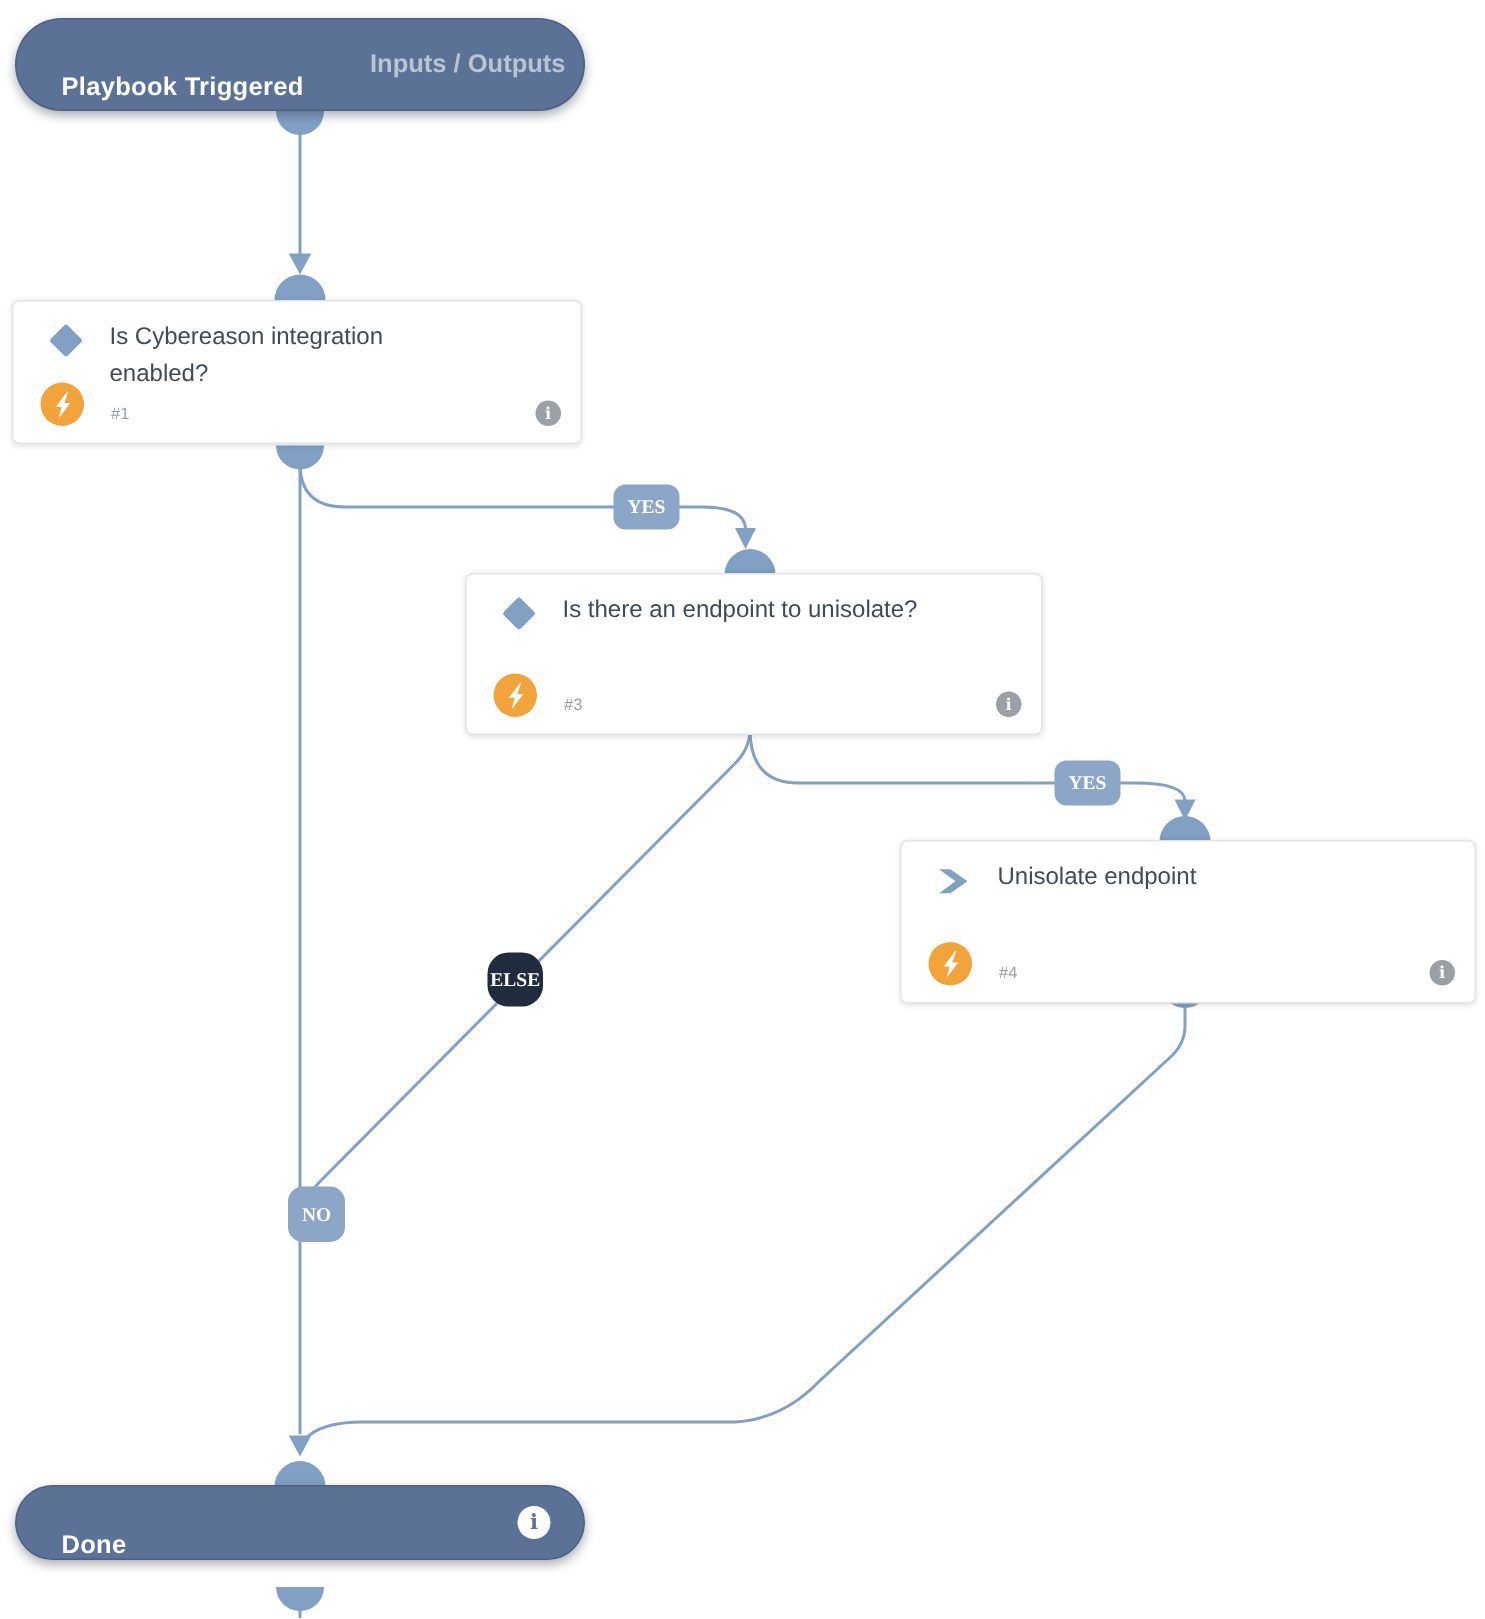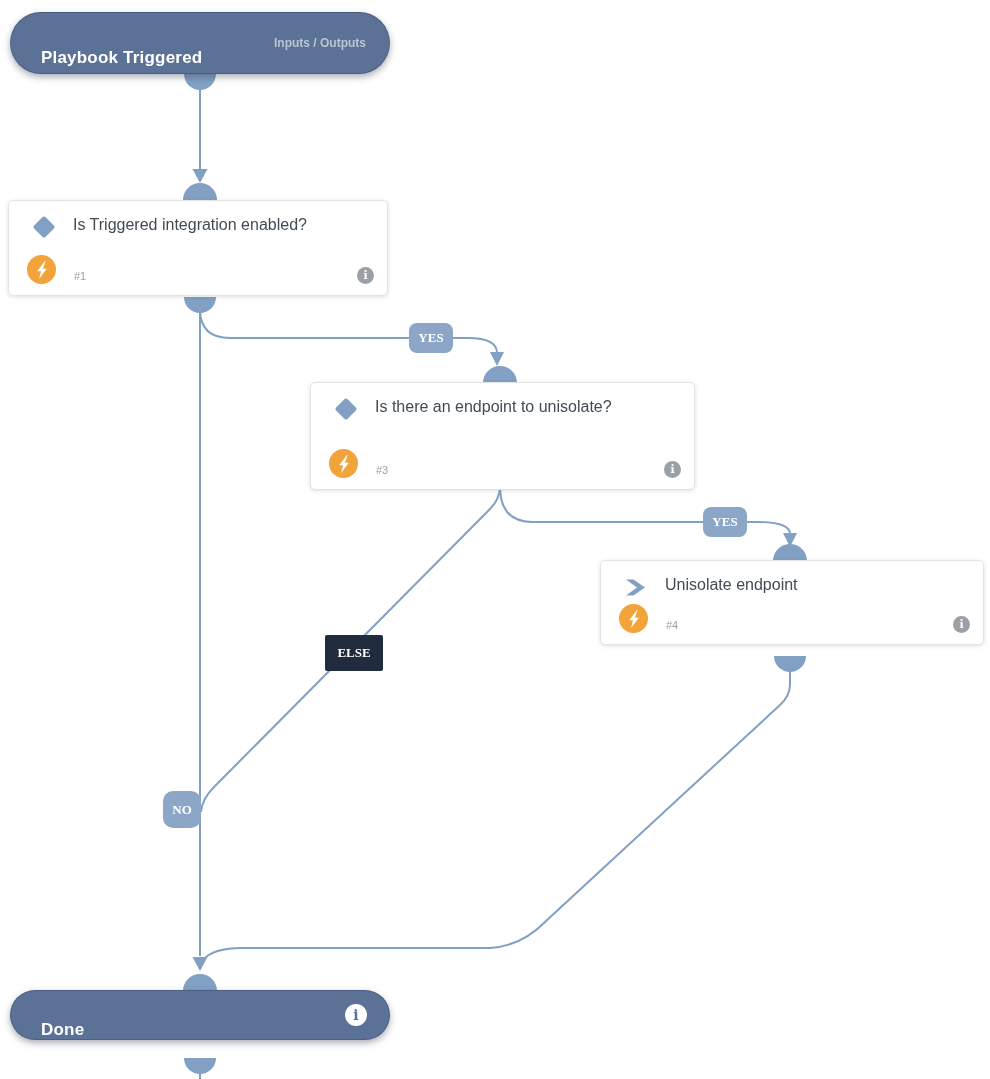--- a/index.html
+++ b/index.html
@@ -13,48 +13,48 @@
   svg.edges{position:absolute;left:0;top:0;z-index:1;}
   .edge{stroke:var(--c-edge);stroke-width:2;fill:none;}
   .edge-fill{fill:var(--c-edge);stroke:none;}
 
   .pill{position:absolute;z-index:3;background:var(--c-node-fill);border:1px solid rgba(30,45,70,.25);
         border-radius:33px;box-shadow:0 3px 7px rgba(40,50,70,.40);display:flex;align-items:center;color:#fff;
         box-sizing:border-box;cursor:pointer;}
   #pill-trigger{left:10px;top:12px;width:380px;height:62px;}
   #pill-done{left:10px;top:990px;width:380px;height:50px;}
   .pill-title{margin-left:30px;font-size:17px;font-weight:600;letter-spacing:.2px;margin-top:29px;}
-  .io-label{margin-left:auto;margin-right:23px;font-size:12px;font-weight:700;color:var(--c-io-label);}
+  .io-label{margin-left:auto;margin-right:12px;font-size:17px;font-weight:700;color:var(--c-io-label);}
   .info-white{margin-left:auto;margin-right:22px;width:22px;height:22px;border-radius:50%;background:#fff;
         color:var(--c-node-fill);display:flex;align-items:center;justify-content:center;
         font-family:"DejaVu Serif",serif;font-weight:700;font-size:14px;}
 
   .card{position:absolute;z-index:3;background:#fff;border:1px solid var(--c-card-border);border-radius:5px;
         box-shadow:0 1px 4px rgba(0,0,0,.13);box-sizing:border-box;cursor:pointer;}
   #card-cond1{left:8px;top:200px;width:380px;height:96px;}
   #card-cond3{left:310px;top:382px;width:385px;height:108px;}
-  #card-task4{left:600px;top:560px;width:384px;height:85px;}
+  #card-task4{left:600px;top:560px;width:384px;height:109px;}
   .card .title{position:absolute;left:64px;top:11px;max-width:240px;font-size:16px;line-height:25px;
         color:var(--c-title-text);}
   .diamond{position:absolute;left:27px;top:18px;width:16px;height:16px;background:var(--c-edge);
         border-radius:2px;transform:rotate(45deg);}
   .chevron{position:absolute;left:23px;top:17px;color:var(--c-edge);line-height:0;}
   .bolt{position:absolute;left:18px;bottom:11px;width:29px;height:29px;border-radius:50%;
         background:var(--c-bolt);display:flex;align-items:center;justify-content:center;}
   .num{position:absolute;left:65px;bottom:13px;font-size:11px;color:var(--c-muted-text);}
   .info-gray{position:absolute;right:13px;bottom:11px;width:17px;height:17px;border-radius:50%;
         background:var(--c-muted-text);color:#fff;display:flex;align-items:center;justify-content:center;
         font-family:"DejaVu Serif",serif;font-weight:700;font-size:11px;cursor:pointer;}
 
   .badge{position:absolute;z-index:4;display:flex;align-items:center;justify-content:center;
         color:var(--c-badge-text);font-weight:700;font-size:13px;border-radius:8px;background:var(--c-branch-badge);font-family:Liberation Serif, serif;}
   #badge-yes1{left:409px;top:323px;width:44px;height:30px;}
   #badge-yes2{left:703px;top:507px;width:44px;height:30px;}
-  #badge-else{left:325px;top:635px;width:58px;height:36px;background:var(--c-else-badge);border-radius:2px;}
-  #badge-no{left:163px;top:791px;width:38px;height:37px;border-radius:10px;}
+  #badge-else{left:325px;top:635px;width:37px;height:36px;background:var(--c-else-badge);border-radius:14px;}
+  #badge-no{left:192px;top:791px;width:38px;height:37px;border-radius:10px;}
 </style>
 </head>
 <body>
 
 <div id="canvas">
 
   <svg class="edges" width="990" height="1079" viewBox="0 0 990 1079">
 
     <path class="edge-fill" d="M184,74 A16,16 0 0 0 216,74 Z"></path>
     <path class="edge" d="M200,88 L200,170"></path>
@@ -85,21 +85,21 @@
     <path class="edge" d="M200,1072 L200,1079"></path>
   </svg>
 
   <div class="pill" id="pill-trigger">
     <span class="pill-title">Playbook Triggered</span>
     <span class="io-label">Inputs / Outputs</span>
   </div>
 
   <div class="card" id="card-cond1">
     <span class="diamond"></span>
-    <div class="title">Is Triggered integration enabled?</div>
+    <div class="title">Is Cybereason integration enabled?</div>
     <span class="bolt">
       <svg width="14" height="18" viewBox="0 0 21 28">
           <path d="M15,0 L3,16 h6 l-3,12 L18,12 h-6 l4,-12 Z" fill="#fff"></path>
         </svg>
     </span>
     <span class="num">#1</span>
     <span class="info-gray">i</span>
   </div>
 
   <div class="card" id="card-cond3">

